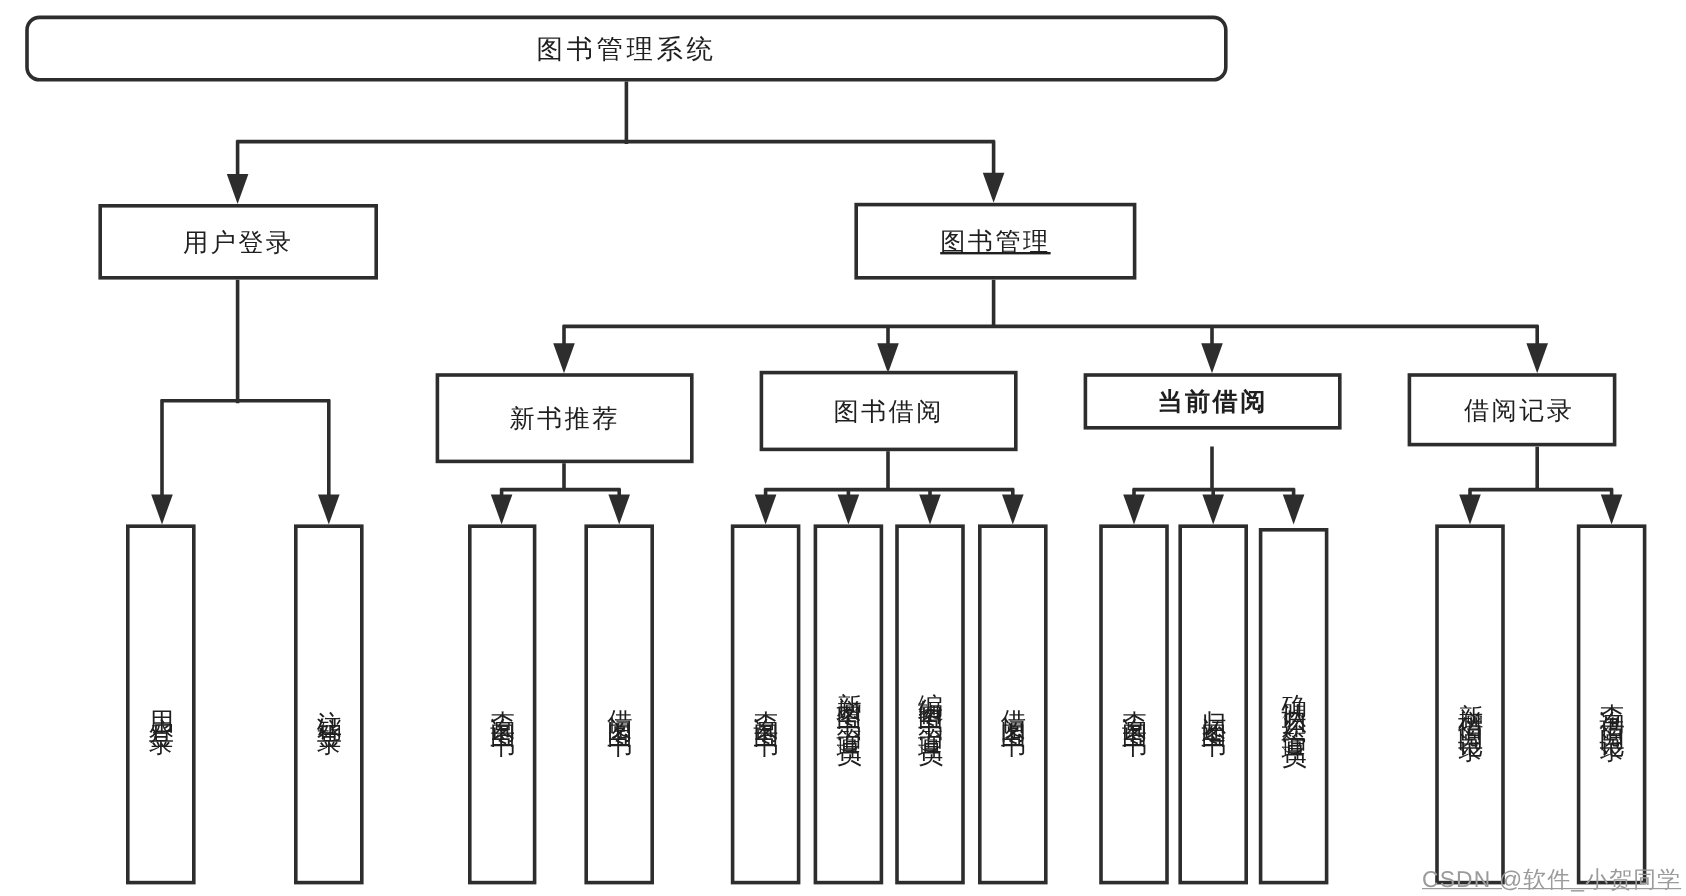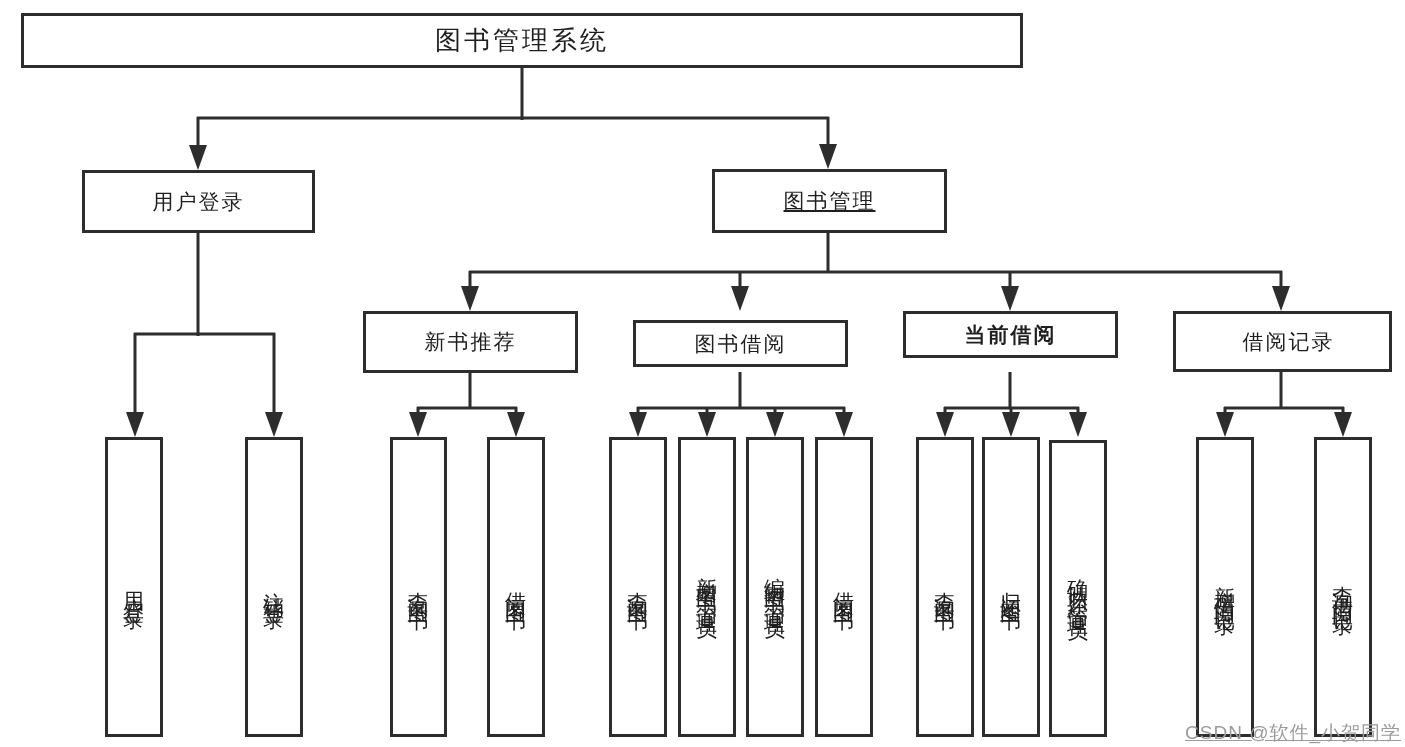--- a/index.html
+++ b/index.html
@@ -32,21 +32,21 @@
     border: 3px solid var(--line);
     background: var(--background);
     display: flex;
     align-items: center;
     justify-content: center;
     font-size: 21px;
     letter-spacing: 2px;
     color: var(--text);
     z-index: 2;
   }
-  .hnode.root { font-size: 26px; letter-spacing: 3px; }
+  .hnode.root { font-size: 22px; letter-spacing: 3px; border-radius: 12px; }
   .vnode {
     position: absolute;
     border: 3px solid var(--line);
     background: var(--background);
     display: flex;
     align-items: center;
     justify-content: center;
     z-index: 2;
   }
   .vtext {
@@ -141,30 +141,30 @@
     <span>图书管理</span>
   </div>
 
   <div class="vnode" style="left:105px; top:437px; width:58px; height:300px;">
     <span class="vtext">用户登录</span>
   </div>
   <div class="vnode" style="left:245px; top:437px; width:58px; height:300px;">
     <span class="vtext">注销登录</span>
   </div>
 
-  <div class="hnode" style="left:363px; top:311px; width:215px; height:62px;">
+  <div class="hnode" style="left:363px; top:311px; width:215px; height:75px;">
     <span>新书推荐</span>
   </div>
-  <div class="hnode" style="left:633px; top:320px; width:215px; height:47px;">
+  <div class="hnode" style="left:633px; top:309px; width:215px; height:67px;">
     <span>图书借阅</span>
   </div>
   <div class="hnode" style="left:903px; top:311px; width:215px; height:47px;font-weight:bold;">
     <span>当前借阅</span>
   </div>
-  <div class="hnode" style="left:1173px; top:311px; width:219px; height:61px;padding-left:12px;">
+  <div class="hnode" style="left:1173px; top:311px; width:174px; height:61px;padding-left:12px;">
     <span>借阅记录</span>
   </div>
 
   <div class="vnode" style="left:390px; top:437px; width:57px; height:300px;">
     <span class="vtext">查询图书</span>
   </div>
   <div class="vnode" style="left:487px; top:437px; width:58px; height:300px;">
     <span class="vtext">借阅图书</span>
   </div>
 

